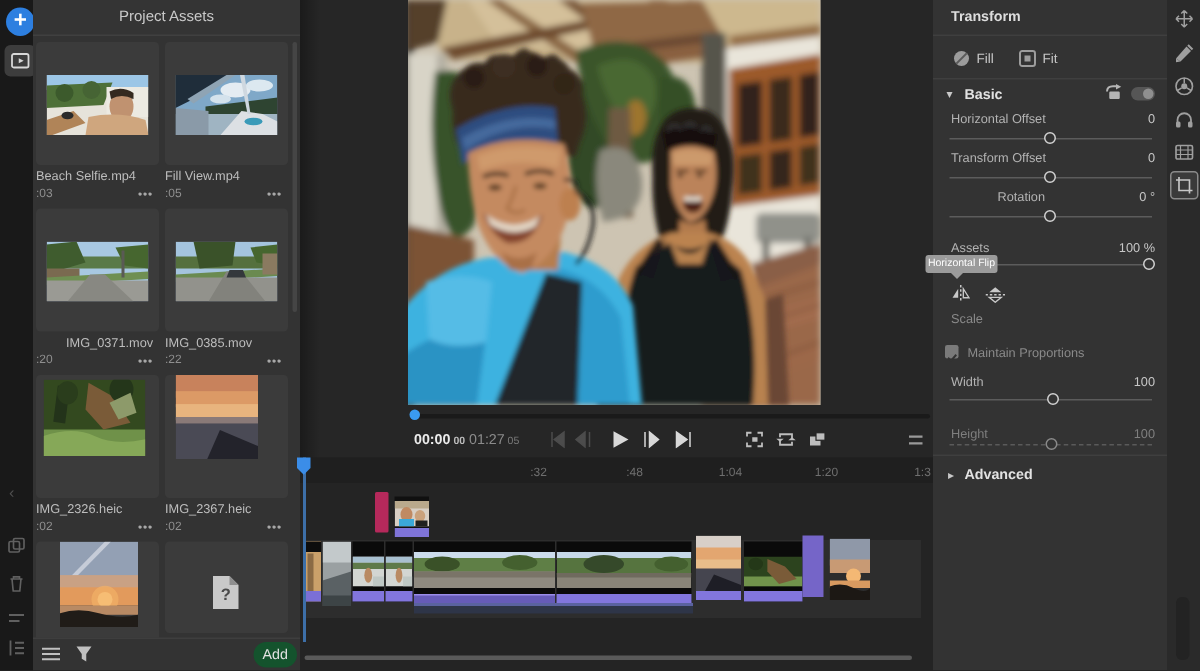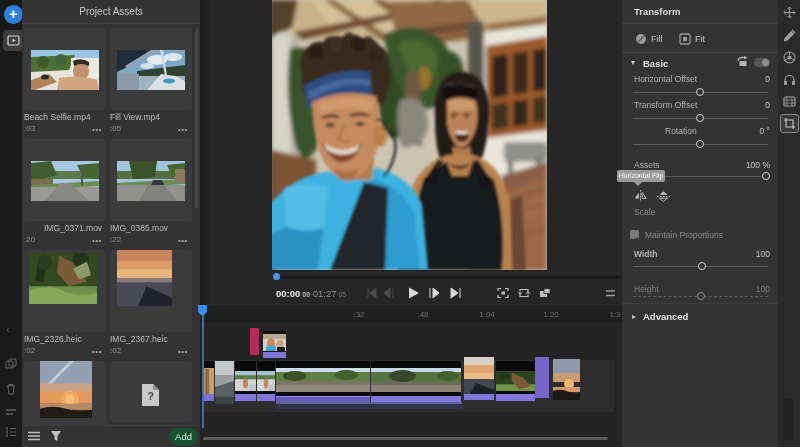--- a/index.html
+++ b/index.html
@@ -507,21 +507,21 @@
 <svg class="abs" style="left:657px;top:191px;" width="13" height="11" viewBox="0 0 13 11">
       <path d="M0 5.5 H13" stroke="#c8c8c8" stroke-width="1" stroke-dasharray="1.6 1.3"></path>
       <path d="M2.5 3.8 H10.5 L6.5 0.5 Z" fill="#c8c8c8"></path>
       <path d="M2.5 7.2 H10.5 L6.5 10.5 Z" fill="none" stroke="#c8c8c8" stroke-width="0.9"></path>
     </svg>
 <div class="abs" style="left:634px;top:207px;color:#8a8a8a;font-size:8.5px;">Scale</div>
 <div class="abs" style="left:630px;top:230px;width:9px;height:9px;background:#7a7a7a;border-radius:1.5px;"><svg width="9" height="9" viewBox="0 0 9 9">
         <path d="M2 4.5 L4 6.5 L7.5 2.5" fill="none" stroke="#333" stroke-width="1.3"></path>
       </svg></div>
 <div class="abs" style="left:645px;top:230px;color:#8a8a8a;font-size:8.5px;">Maintain Proportions</div>
-<div class="abs" style="left:634px;top:249px;color:#b3b3b3;font-size:8.5px;font-weight:bold;">Width</div>
+<div class="abs" style="left:634px;top:249px;color:#b3b3b3;font-size:8.5px;">Width</div>
     <div class="abs" style="left:700px;top:249px;width:70px;text-align:right;color:#c6c6c6;font-size:8.5px;">100</div>
     <div class="abs" style="left:633px;top:266px;width:135px;height:1px;background:#5c5c5c;"></div>
     <div class="abs" style="left:698px;top:262px;width:6px;height:6px;border-radius:50%;border:1.5px solid #d2d2d2;background:#333;"></div>
 <div class="abs" style="left:634px;top:284px;color:#7f7f7f;font-size:8.5px;">Height</div>
     <div class="abs" style="left:700px;top:284px;width:70px;text-align:right;color:#7f7f7f;font-size:8.5px;">100</div>
     <div class="abs" style="left:633px;top:296px;width:135px;height:0;border-top:1px dashed #5a5a5a;"></div>
     <div class="abs" style="left:697px;top:292px;width:6px;height:6px;border-radius:50%;border:1.5px solid #8a8a8a;background:#333;"></div>
 <div class="abs" style="left:622px;top:303px;width:156px;height:1px;background:#3f3f3f;"></div>
 <div class="abs" style="left:632px;top:312px;color:#c8c8c8;font-size:8px;">▸</div>
 <div class="abs" style="left:643px;top:311px;color:#e2e2e2;font-size:9.5px;font-weight:bold;">Advanced</div>

